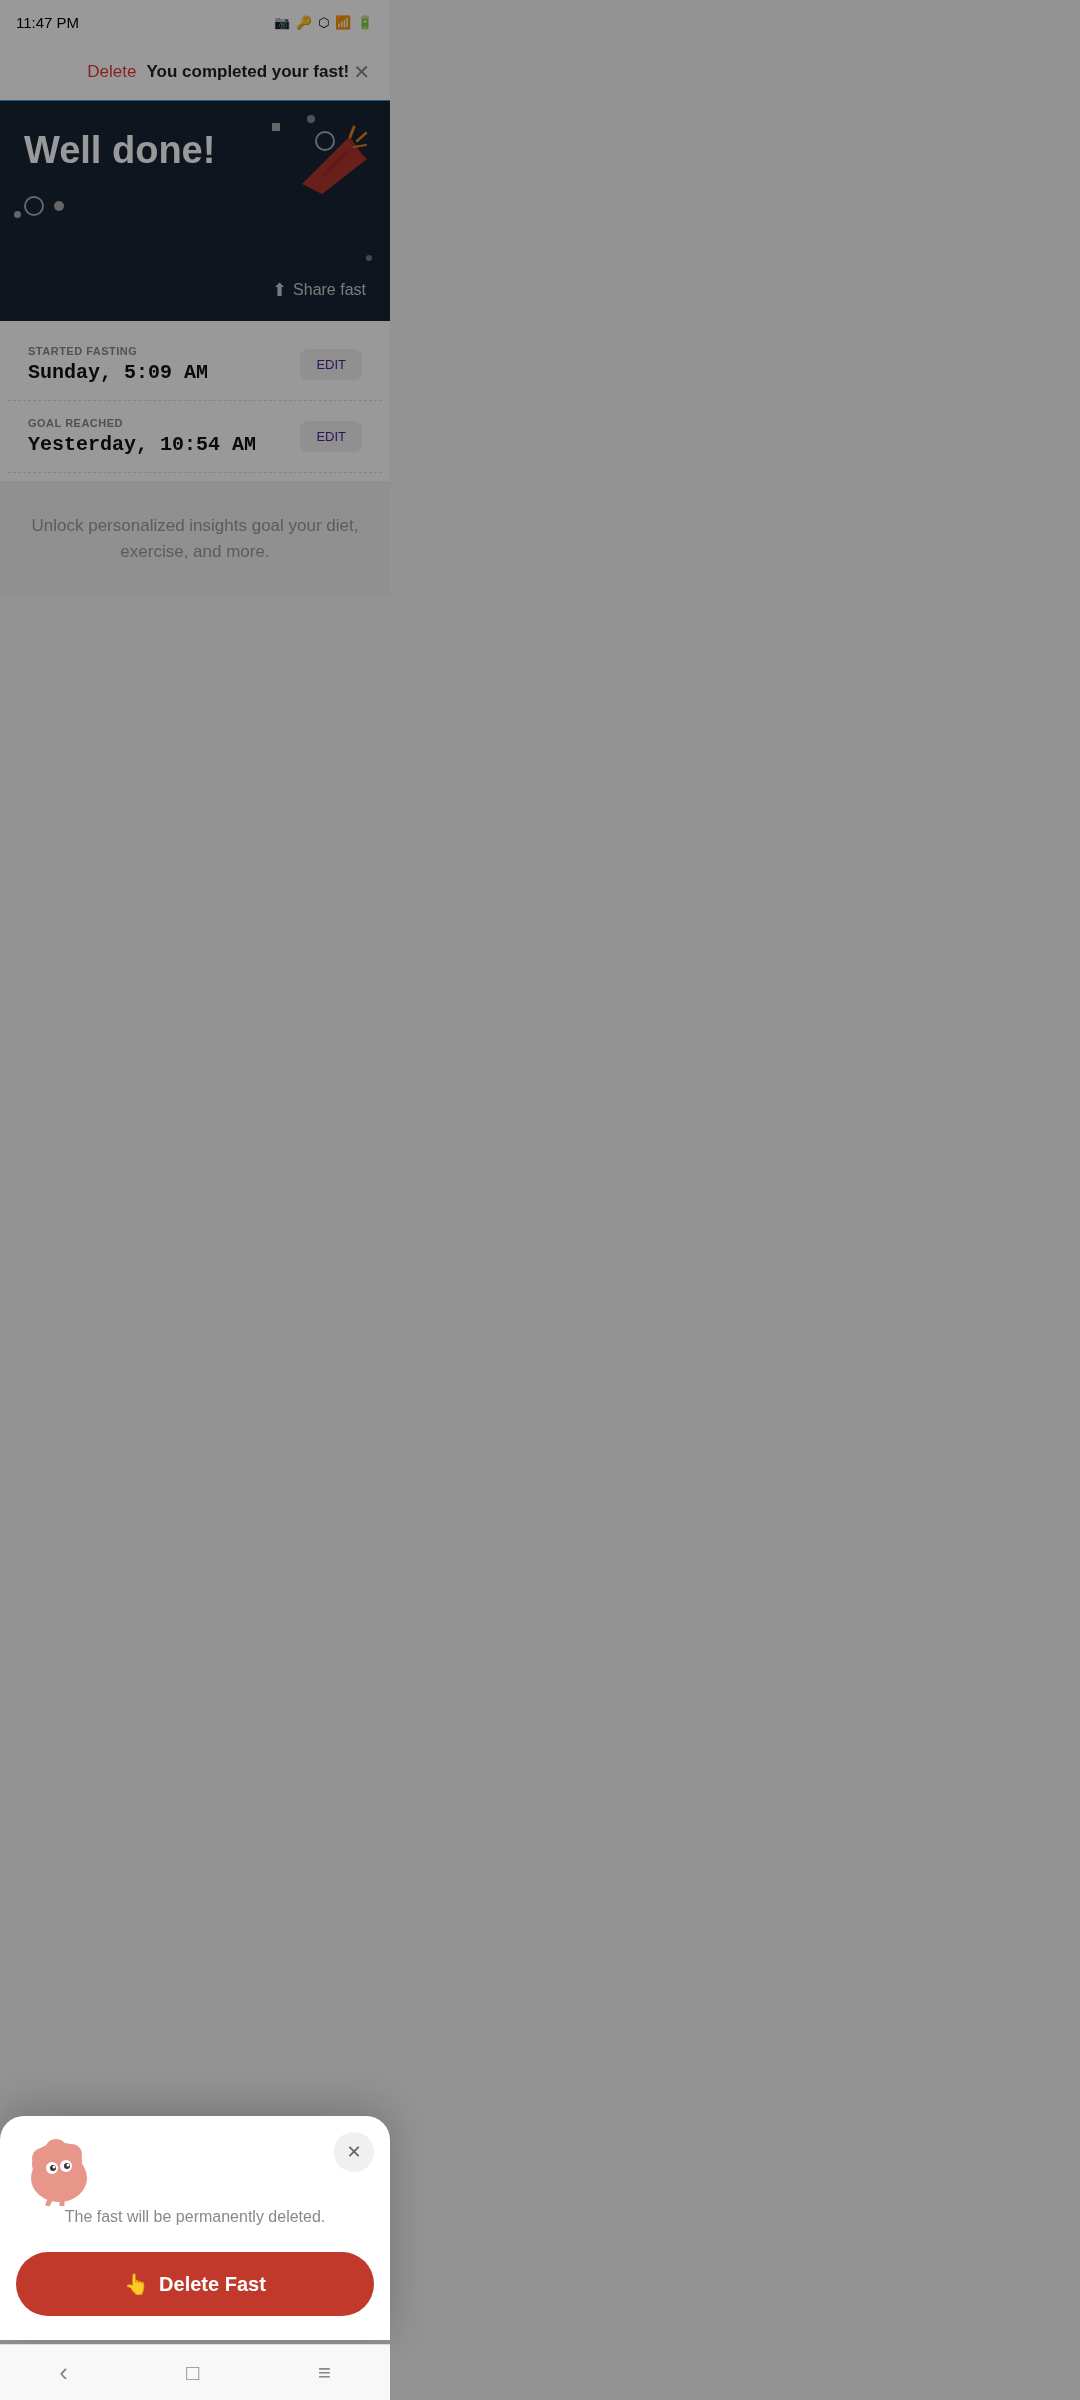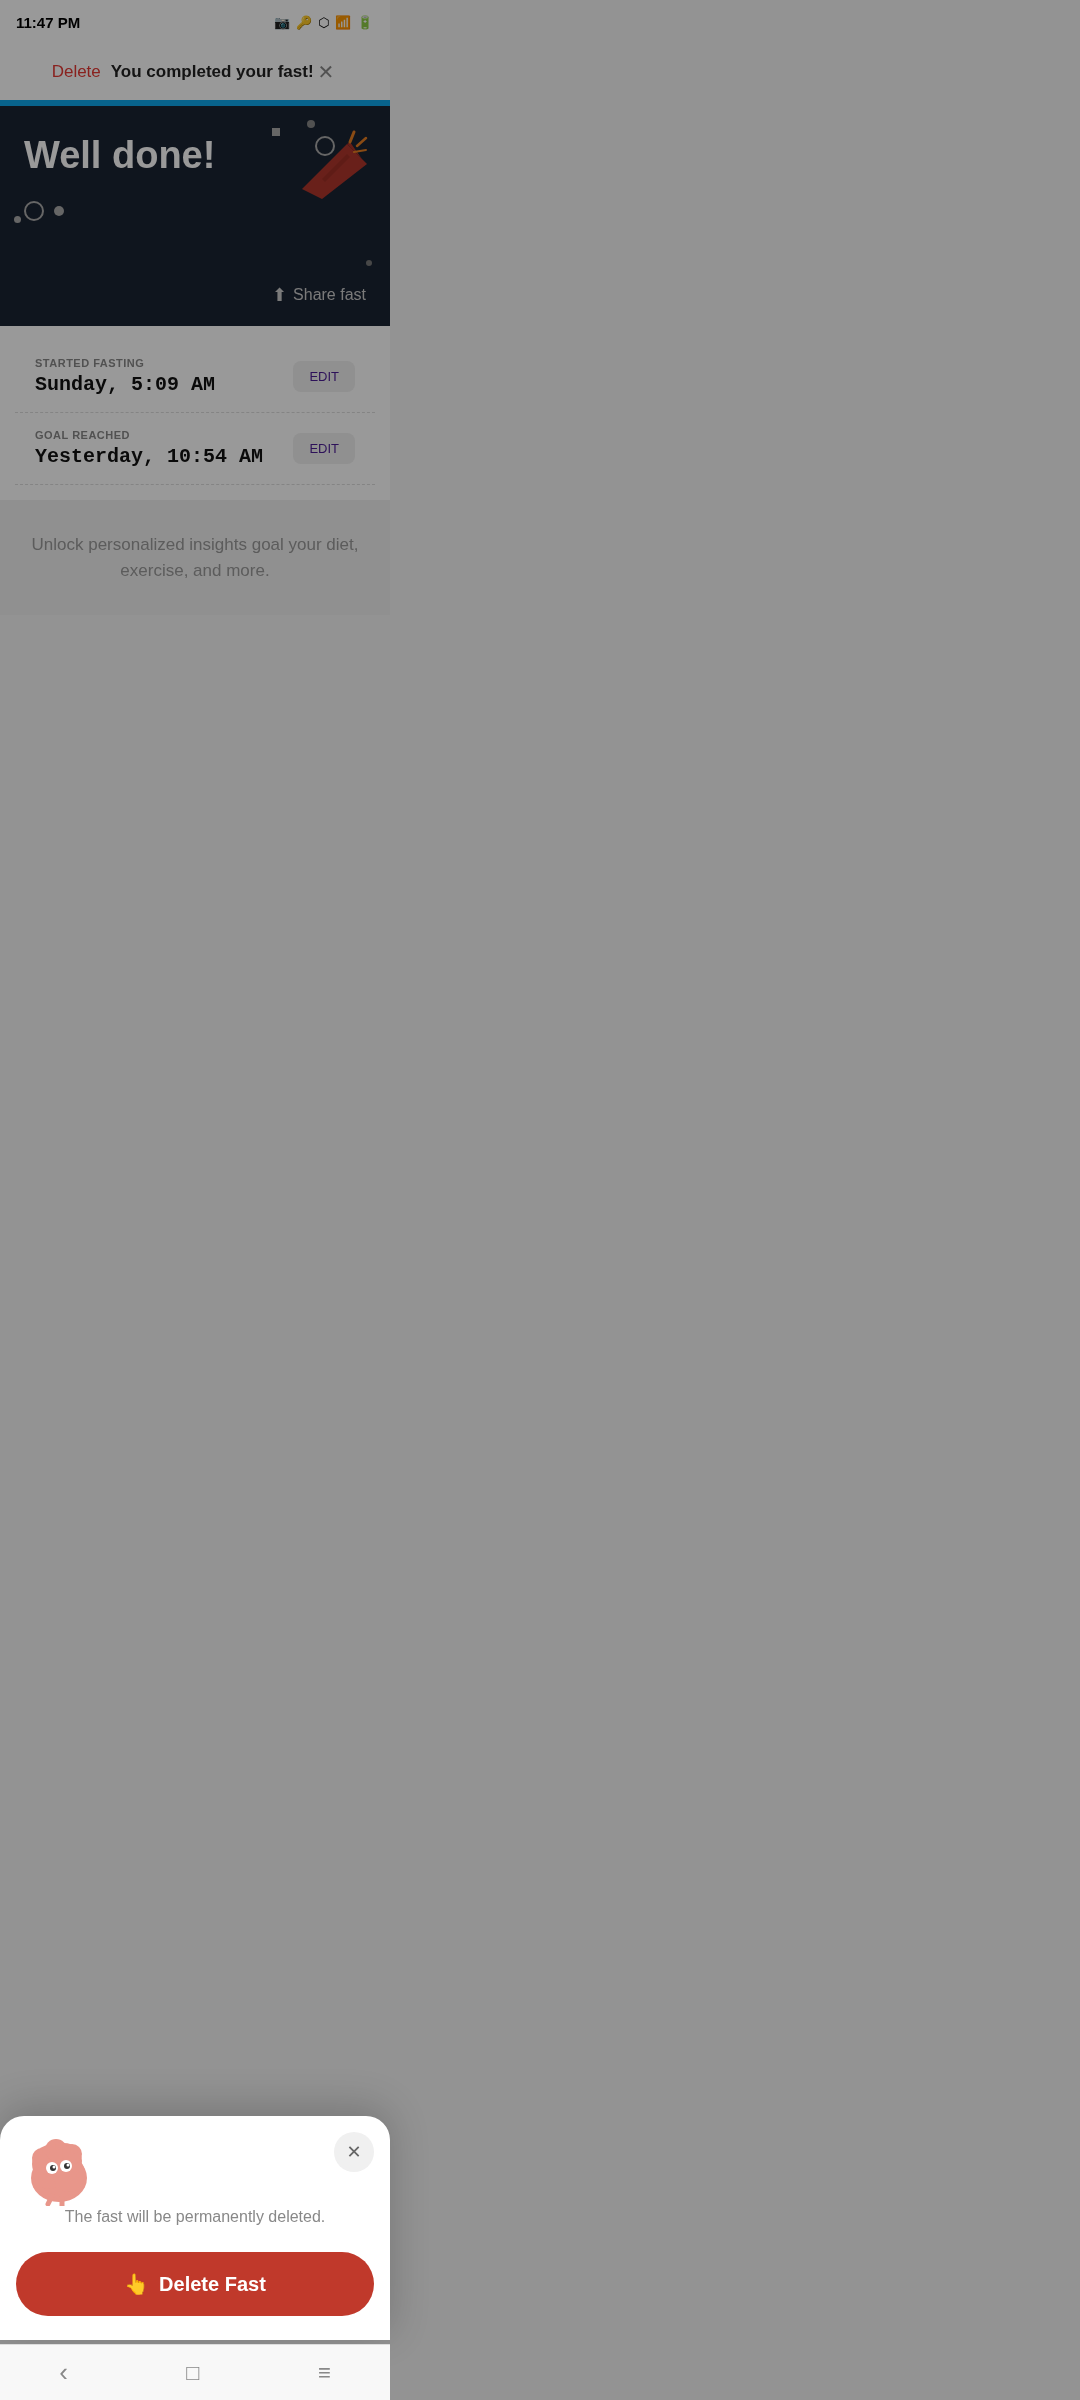--- a/index.html
+++ b/index.html
@@ -19,38 +19,38 @@
       background: #ffffff;
       padding: 8px 16px;
       display: flex;
       justify-content: space-between;
       align-items: center;
       height: 44px;
     }
 
     .status-time {
       font-size: 15px;
-      font-weight: 700;
+      font-weight: 400;
       color: #000;
     }
 
     .status-icons {
       display: flex;
       gap: 6px;
       align-items: center;
     }
 
     
     .header-bar {
       background: #ffffff;
       padding: 12px 16px;
       display: flex;
-      justify-content: center;
-      align-items: center;
-      border-bottom: 6px solid #0ea5e9;
+      justify-content: flex-end;
+      align-items: center;
+      border-bottom: 1px solid #0ea5e9;
     }
 
     .header-left {
       display: flex;
       align-items: center;
       gap: 10px;
     }
 
     .delete-label {
       color: #e53935;
@@ -115,21 +115,21 @@
       font-size: 16px;
       display: flex;
       align-items: center;
       gap: 6px;
       cursor: pointer;
     }
 
     
     .info-section {
       background: #ffffff;
-      padding: 15px;
+      padding: 8px;
     }
 
     .info-row {
       padding: 16px 20px;
       border-bottom: 1px dashed #ddd;
       display: flex;
       justify-content: space-between;
       align-items: center;
     }
 

